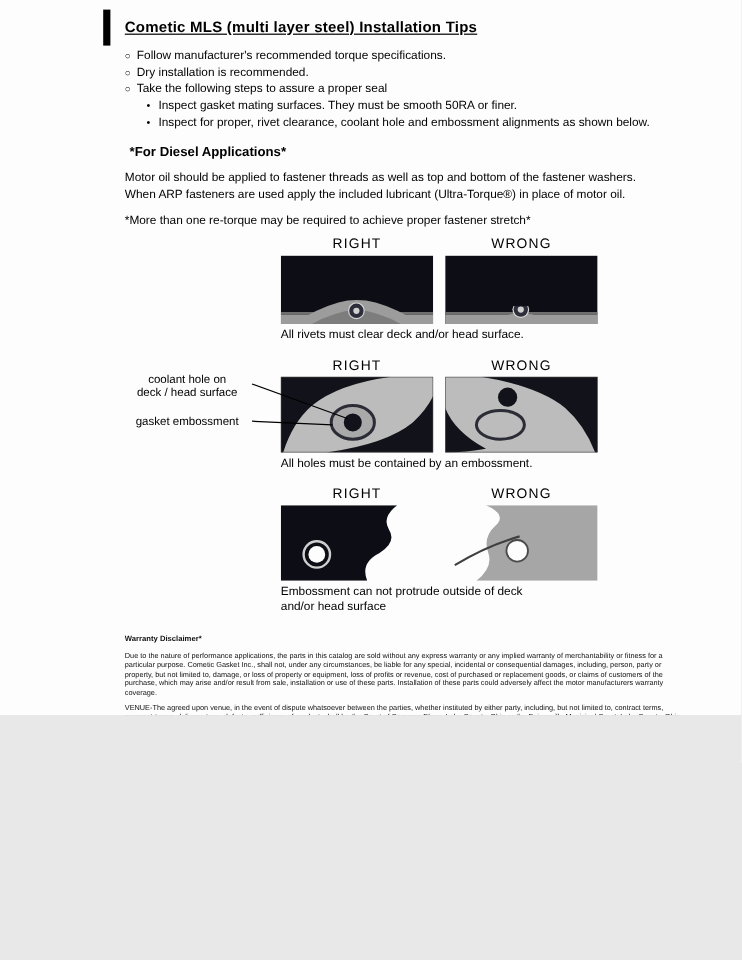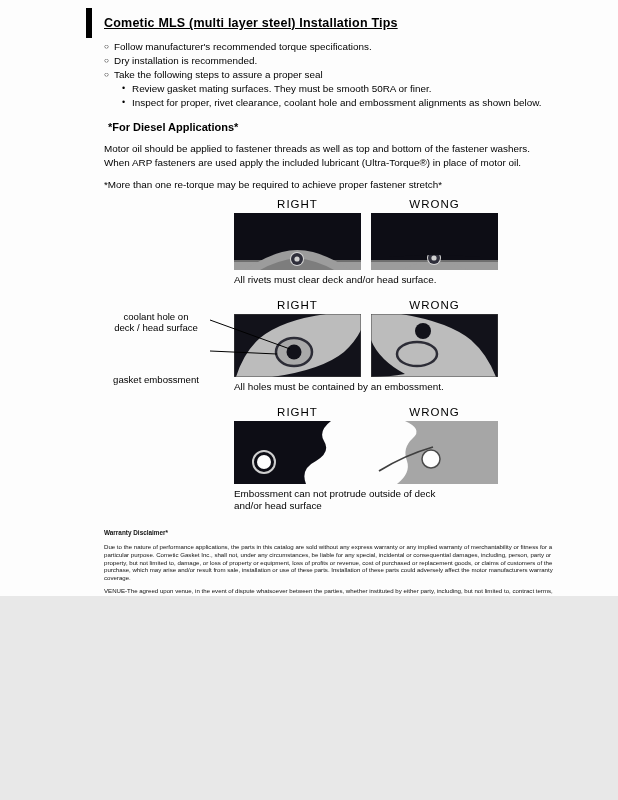--- a/index.html
+++ b/index.html
@@ -17,21 +17,21 @@
   .para{font-size:9.9px;line-height:1.34;margin:0 0 10px 0;width:445px;}
   .note{font-size:9.9px;margin:0 0 8px 0;}
   .diagram-row{position:relative;margin-bottom:2px;}
   .pair{display:flex;gap:10px;margin-left:130px;}
   .col{width:127px;}
   .pair-label{text-align:center;font-size:11.5px;letter-spacing:1px;margin-bottom:3px;}
   svg.diag{display:block;width:127px;}
   .caption{font-size:9.9px;margin:4px 0 12px 130px;width:290px;white-space:pre-line;line-height:1.3;}
   .callout{position:absolute;left:0;width:104px;text-align:center;font-size:9.6px;line-height:1.15;white-space:pre-line;}
   .callout-coolant{top:12px;}
-  .callout-emboss{top:47px;margin-top:28px;}
+  .callout-emboss{top:47px;}
   .callout-lines{position:absolute;left:0;top:0;width:290px;height:92px;pointer-events:none;}
   .legal{margin-top:16px;width:472px;font-size:6.1px;line-height:1.26;color:#111;}
   .legal-heading{font-weight:bold;font-size:6.4px;margin:0 0 6px 0;}
   .legal p{margin:0 0 5px 0;white-space:pre-line;}
   .footer-code{position:absolute;left:404px;top:757px;font-size:13px;letter-spacing:.3px;}
 </style>
 </head>
 <body>
 
 <div class="page">
@@ -50,21 +50,21 @@
       <li class="tip">
         <span class="mk">○</span>
         <span>Dry installation is recommended.</span>
       </li>
       <li class="tip">
         <span class="mk">○</span>
         <span>Take the following steps to assure a proper seal</span>
       </li>
       <li class="tip sub">
         <span class="mk">•</span>
-        <span>Review gasket mating surfaces.  They must be smooth 50RA or finer.</span>
+        <span>Inspect gasket mating surfaces.  They must be smooth 50RA or finer.</span>
       </li>
       <li class="tip sub">
         <span class="mk">•</span>
         <span>Inspect for proper, rivet clearance, coolant hole and embossment alignments as shown below.</span>
       </li>
     </ul>
 
     <div class="sec-head">*For Diesel Applications*</div>
     <p class="para">Motor oil should be applied to fastener threads as well as top and bottom of the fastener washers. When ARP fasteners are used apply the included lubricant (Ultra-Torque®) in place of motor oil.</p>
     <p class="note">*More than one re-torque may be required to achieve proper fastener stretch*</p>

